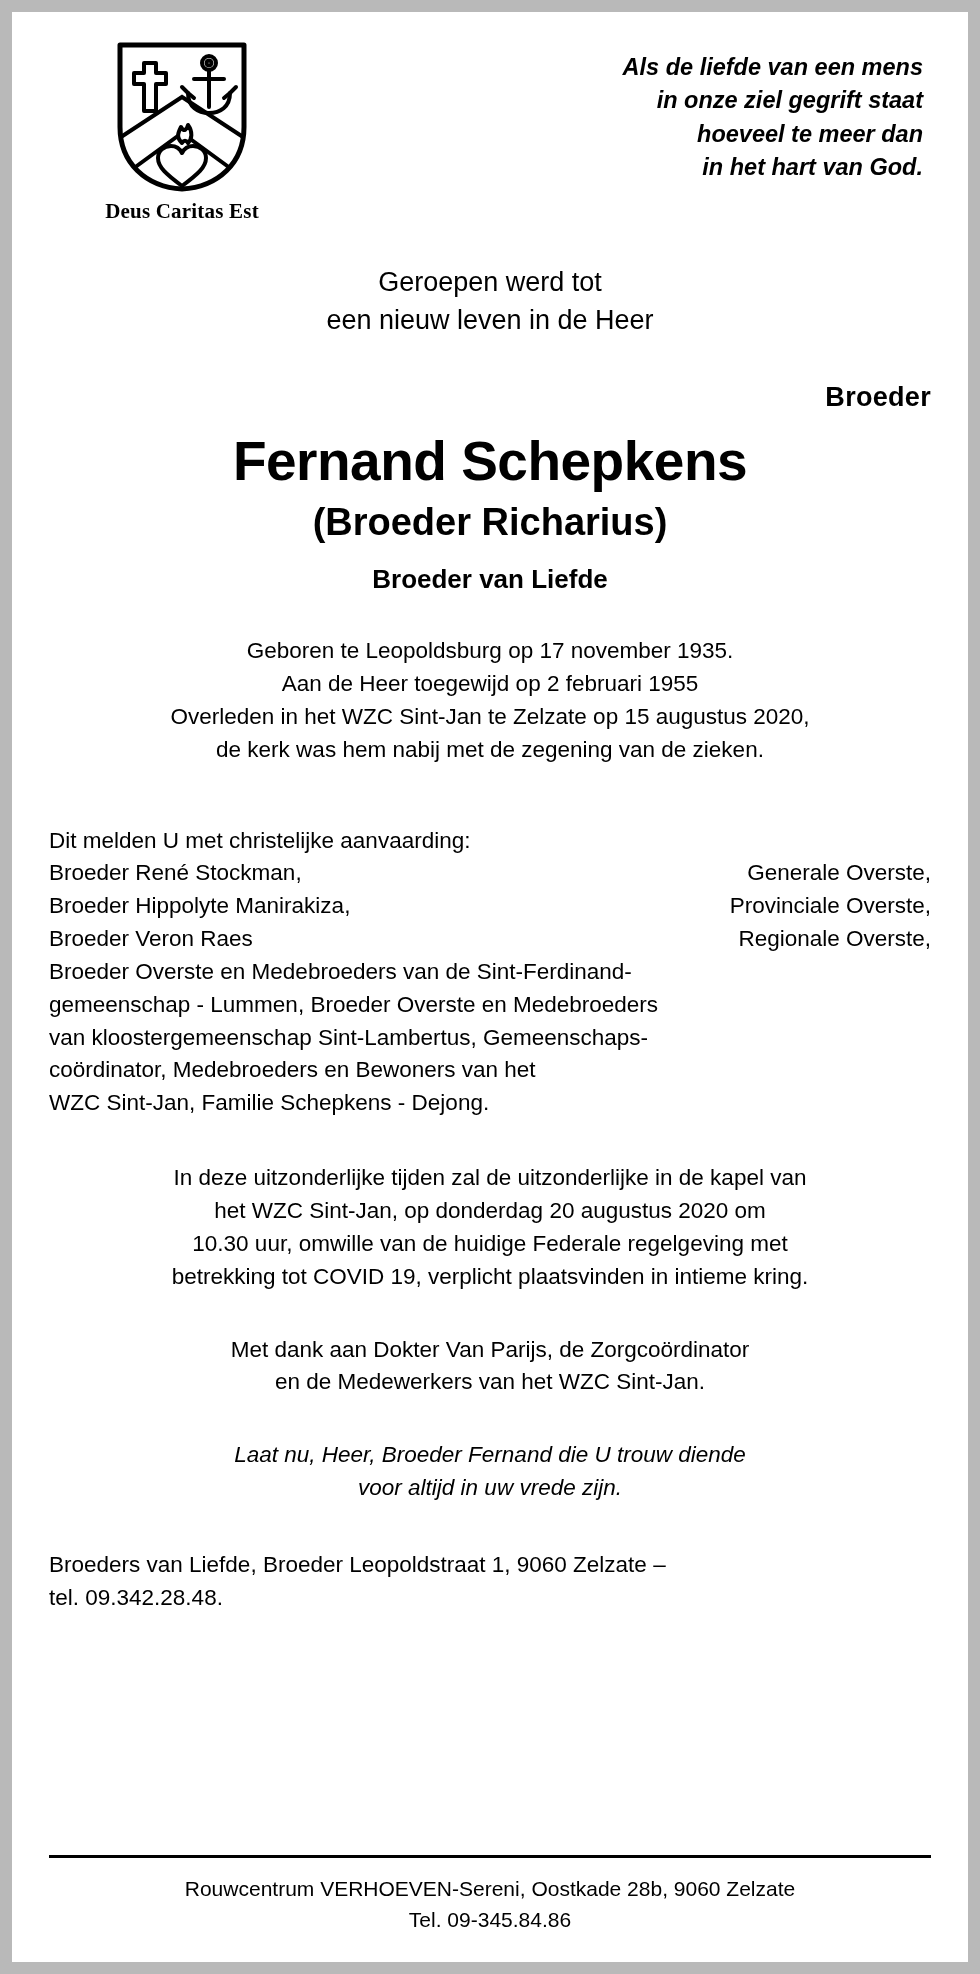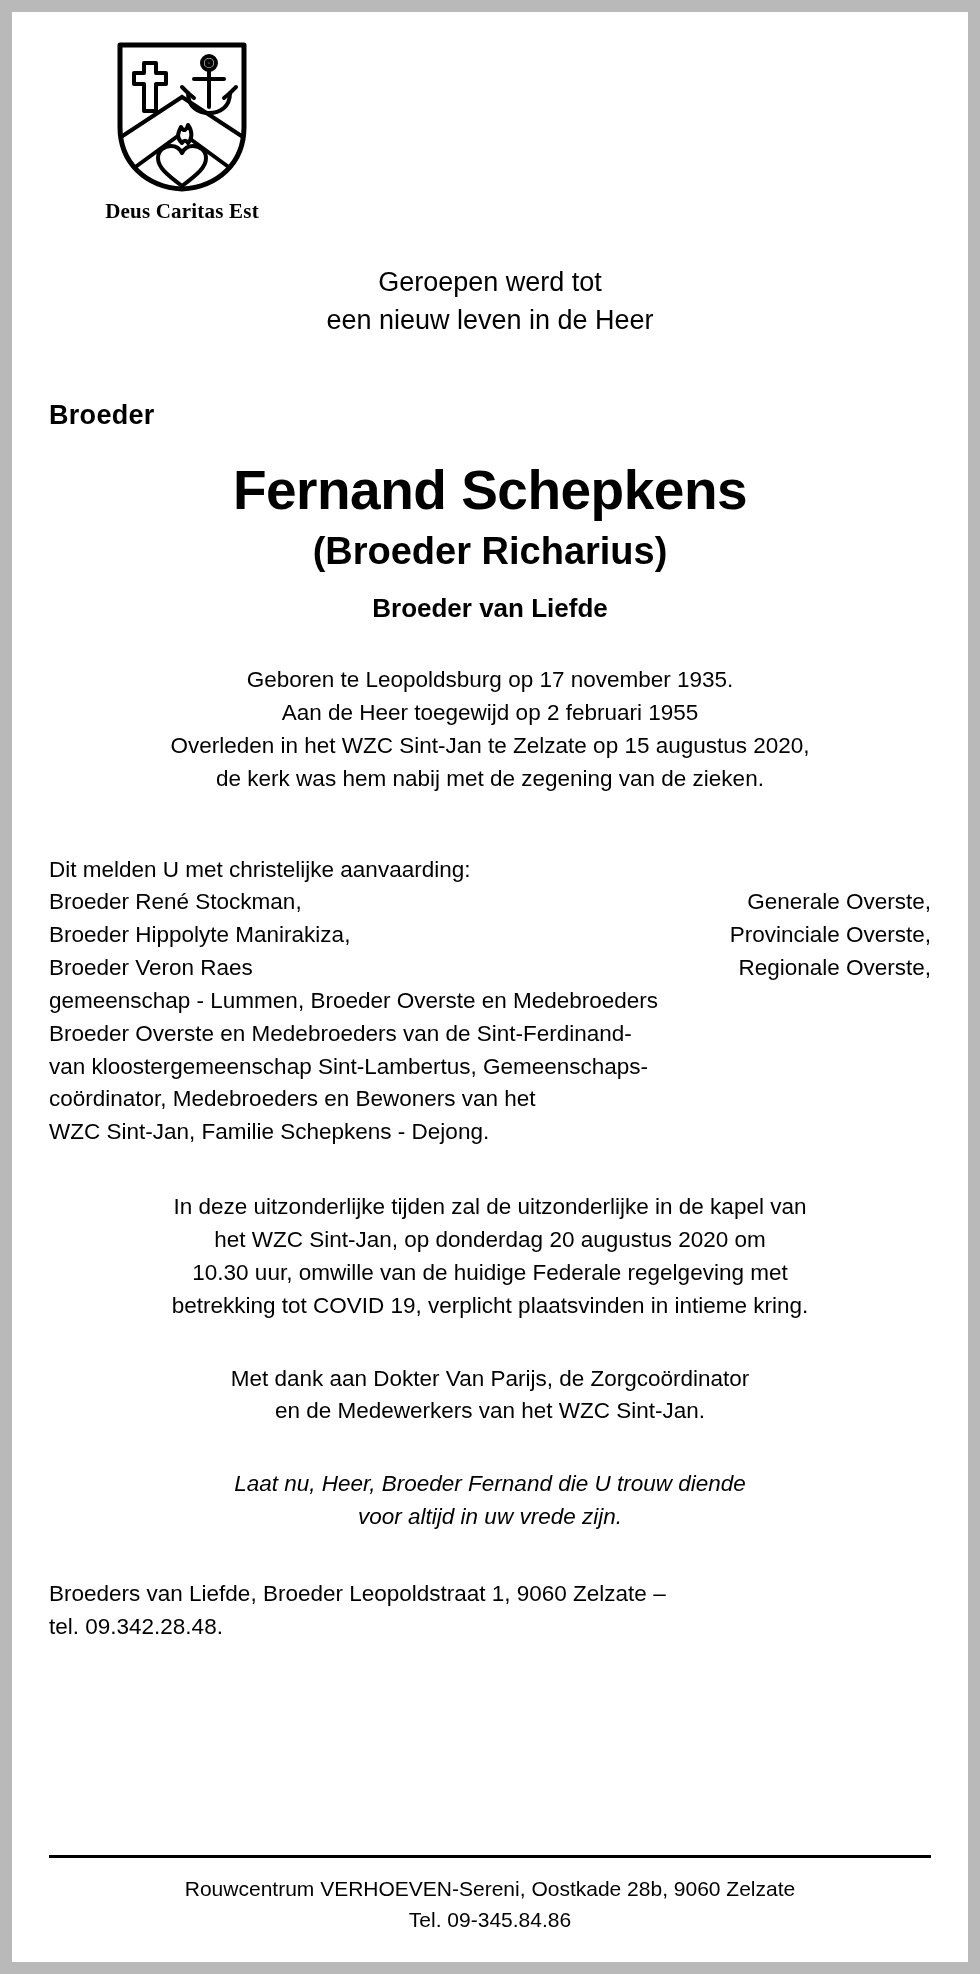--- a/index.html
+++ b/index.html
@@ -64,31 +64,31 @@
   .body-wrap {
     padding: 0 36px;
   }
   .called {
     text-align: center;
     font-size: 27px;
     line-height: 1.42;
     margin-top: 30px;
   }
   .rank {
-    text-align: left;
+    text-align: right;
     font-weight: 700;
     font-size: 27px;
-    margin-top: 60px;
+    margin-top: 42px;
     letter-spacing: 0.3px;
   }
   .fullname {
     text-align: center;
     font-weight: 700;
     font-size: 55px;
-    margin-top: 31px;
+    margin-top: 20px;
     letter-spacing: -0.5px;
     line-height: 1.05;
   }
   .religious-name {
     text-align: center;
     font-weight: 700;
     font-size: 38px;
     margin-top: 12px;
     line-height: 1.1;
   }
@@ -200,20 +200,26 @@
           <path d="M68 145 C52 133 44 126 44 117 C44 110 50 105 57 105
                    C62 105 66 108 68 112 C70 108 74 105 79 105
                    C86 105 92 110 92 117 C92 126 84 133 68 145 Z"></path>
           <path d="M68 102 C62 96 64 92 67 86 C70 92 73 88 74 84
                    C79 91 78 98 74 102 C72 99 70 99 68 102 Z"></path>
         </g>
       </svg>
       <div class="crest-motto">Deus Caritas Est</div>
     </div>
 
+    <div class="epigraph">
+      <div>Als de liefde van een mens</div>
+      <div>in onze ziel gegrift staat</div>
+      <div>hoeveel te meer dan</div>
+      <div>in het hart van God.</div>
+    </div>
   </div>
 
   <div class="body-wrap">
 
     <div class="called">
       <div>Geroepen werd tot</div>
       <div>een nieuw leven in de Heer</div>
     </div>
 
     <div class="rank">Broeder</div>
@@ -243,22 +249,22 @@
           <span class="who">Broeder Hippolyte Manirakiza,</span>
           <span class="title">Provinciale Overste,</span>
         </div>
         <div class="role-row">
           <span class="who">Broeder Veron Raes</span>
           <span class="title">Regionale Overste,</span>
         </div>
       </div>
 
       <div class="tail">
+        <div>Broeder Overste en Medebroeders van de Sint-Ferdinand-</div>
         <div>gemeenschap - Lummen, Broeder Overste en Medebroeders</div>
-        <div>Broeder Overste en Medebroeders van de Sint-Ferdinand-</div>
         <div>van kloostergemeenschap Sint-Lambertus,  Gemeenschaps-</div>
         <div>coördinator, Medebroeders en Bewoners van het</div>
         <div>WZC Sint-Jan, Familie Schepkens - Dejong.</div>
       </div>
     </div>
 
     <div class="liturgy">
       <div>In deze uitzonderlijke tijden zal de uitzonderlijke in de kapel van</div>
       <div>het WZC Sint-Jan, op donderdag 20 augustus 2020 om</div>
       <div>10.30 uur, omwille van de huidige Federale regelgeving met</div>

